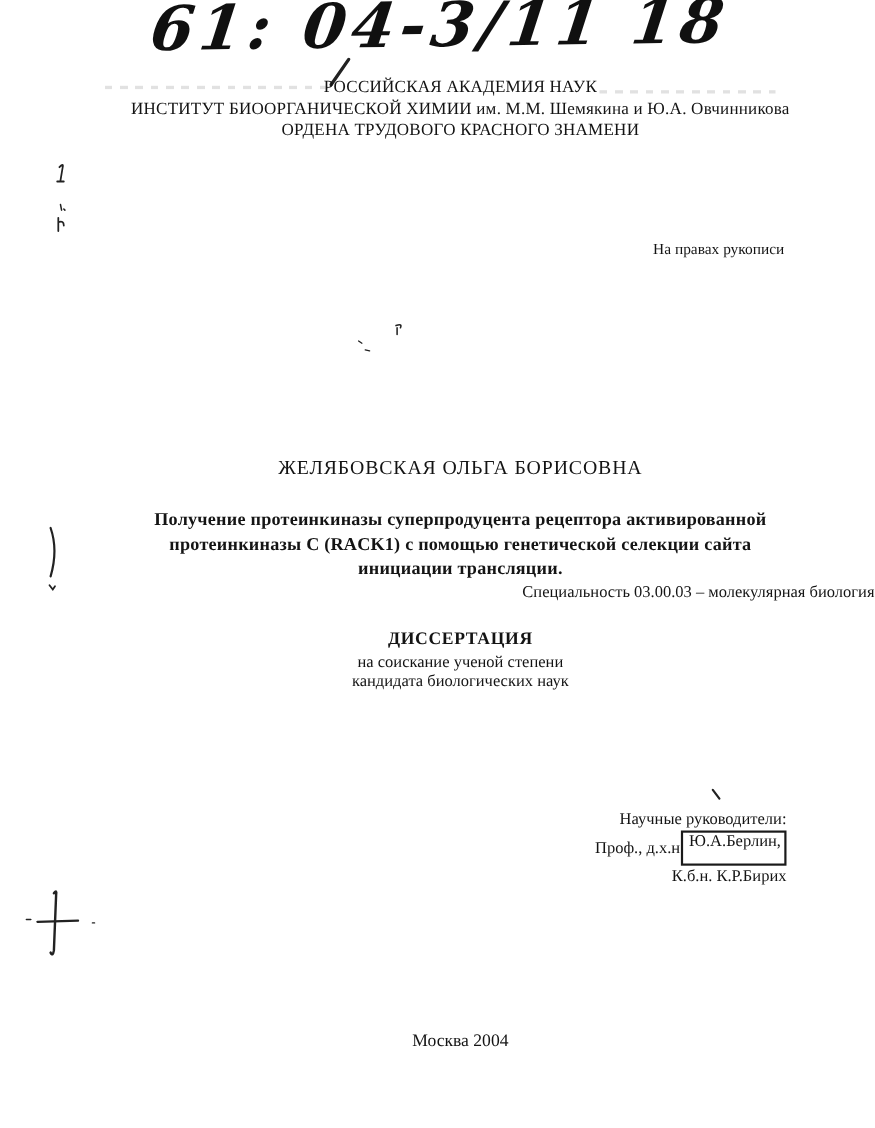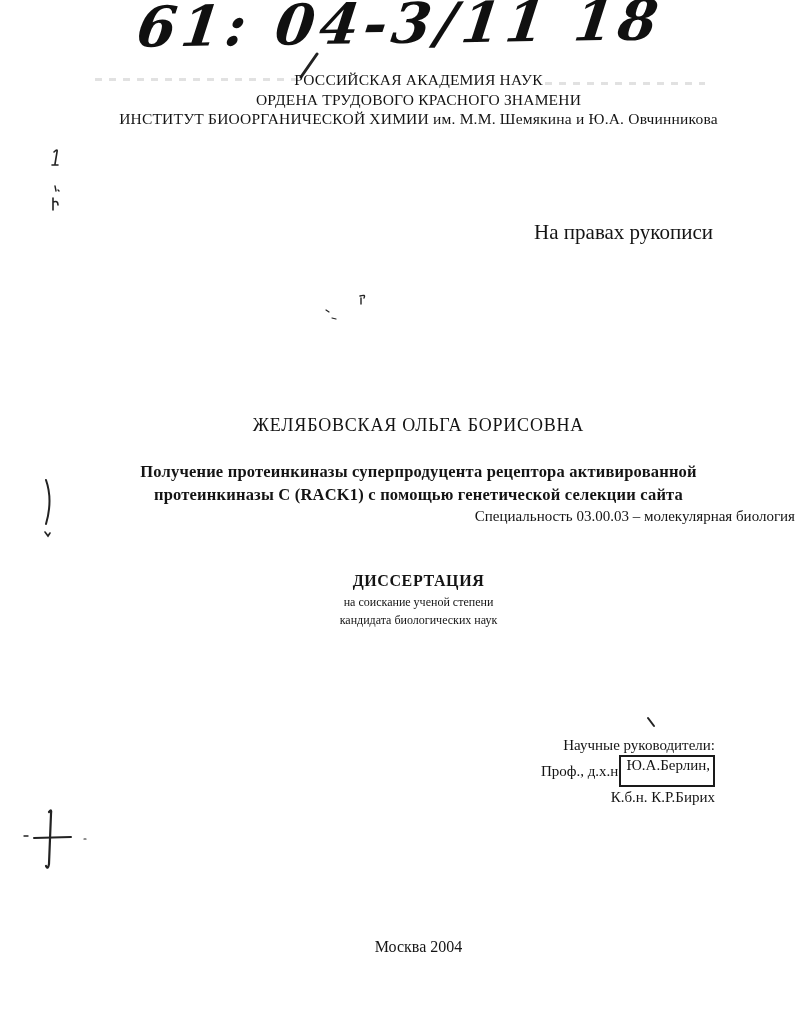--- a/index.html
+++ b/index.html
@@ -45,21 +45,21 @@
     left: 42px;
     right: 0;
     text-align: center;
   }
   .header-block { top: 70px; font-size: 15.5px; line-height: 19.5px; letter-spacing: 0.2px; }
   .header-line { white-space: nowrap; }
   .manuscript-note {
     position: absolute;
     top: 220px;
     right: 82px;
-    font-size: 21px;
+    font-size: 14px;
     white-space: nowrap;
     text-align: right;
   }
   .author-name {
     top: 415px;
     font-size: 18px;
     letter-spacing: 0.8px;
     white-space: nowrap;
   }
   .title-block { top: 461px; }
@@ -77,21 +77,21 @@
     text-align: right;
   }
   .dissertation-block { top: 572px; }
   .dissertation-heading {
     font-weight: 700;
     font-size: 16px;
     letter-spacing: 0.6px;
     margin-bottom: 3px;
   }
   .dissertation-line {
-    font-size: 12px;
+    font-size: 15px;
     line-height: 18px;
     white-space: nowrap;
   }
   
   .supervisors {
     position: absolute;
     top: 735px;
     right: 80px;
     text-align: right;
     font-size: 15px;
@@ -131,22 +131,22 @@
 
   <svg class="artifact" style="left:295px; top:52px;" width="30" height="28">
     <path d="M22,2 L6,25" stroke-width="3"></path>
   </svg>
 
   <div class="noise noise-left"></div>
   <div class="noise noise-right"></div>
 
   <div class="centered header-block">
     <div class="header-line">РОССИЙСКАЯ АКАДЕМИЯ НАУК</div>
+    <div class="header-line">ИНСТИТУТ БИООРГАНИЧЕСКОЙ ХИМИИ им. М.М. Шемякина и Ю.А. Овчинникова</div>
     <div class="header-line">ОРДЕНА ТРУДОВОГО КРАСНОГО ЗНАМЕНИ</div>
-    <div class="header-line">ИНСТИТУТ БИООРГАНИЧЕСКОЙ ХИМИИ им. М.М. Шемякина и Ю.А. Овчинникова</div>
   </div>
 
   <svg class="artifact" style="left:45px; top:146px;" width="26" height="68">
     <path d="M9,6 Q13,2 12,6 L10,18 M7,19 L13,19" stroke-width="1.6"></path>
     <path d="M10,40 L11,45 M13,44 L14,45" stroke-width="1.4"></path>
     <path d="M8,52 L8,64 M8,56 Q13,54 13,59" stroke-width="1.6"></path>
   </svg>
 
   <div class="manuscript-note">На правах рукописи</div>
 
@@ -158,20 +158,21 @@
   <div class="centered author-name">ЖЕЛЯБОВСКАЯ ОЛЬГА БОРИСОВНА</div>
 
   <svg class="artifact" style="left:38px; top:478px;" width="22" height="64">
     <path d="M8,2 Q15,22 8,46" stroke-width="2"></path>
     <path d="M7,54 L10,58 L12,55" stroke-width="1.6"></path>
   </svg>
 
   <div class="centered title-block">
     <div class="title-line">Получение протеинкиназы суперпродуцента рецептора активированной</div>
     <div class="title-line">протеинкиназы С (RACK1) с помощью генетической селекции сайта</div>
+    <div class="title-line">инициации трансляции.</div>
     <div class="specialty-line">Специальность 03.00.03 – молекулярная биология</div>
   </div>
 
   <div class="centered dissertation-block">
     <div class="dissertation-heading">ДИССЕРТАЦИЯ</div>
     <div class="dissertation-line">на соискание ученой степени</div>
     <div class="dissertation-line">кандидата биологических наук</div>
   </div>
 
   <svg class="artifact" style="left:645px; top:716px;" width="14" height="14">

